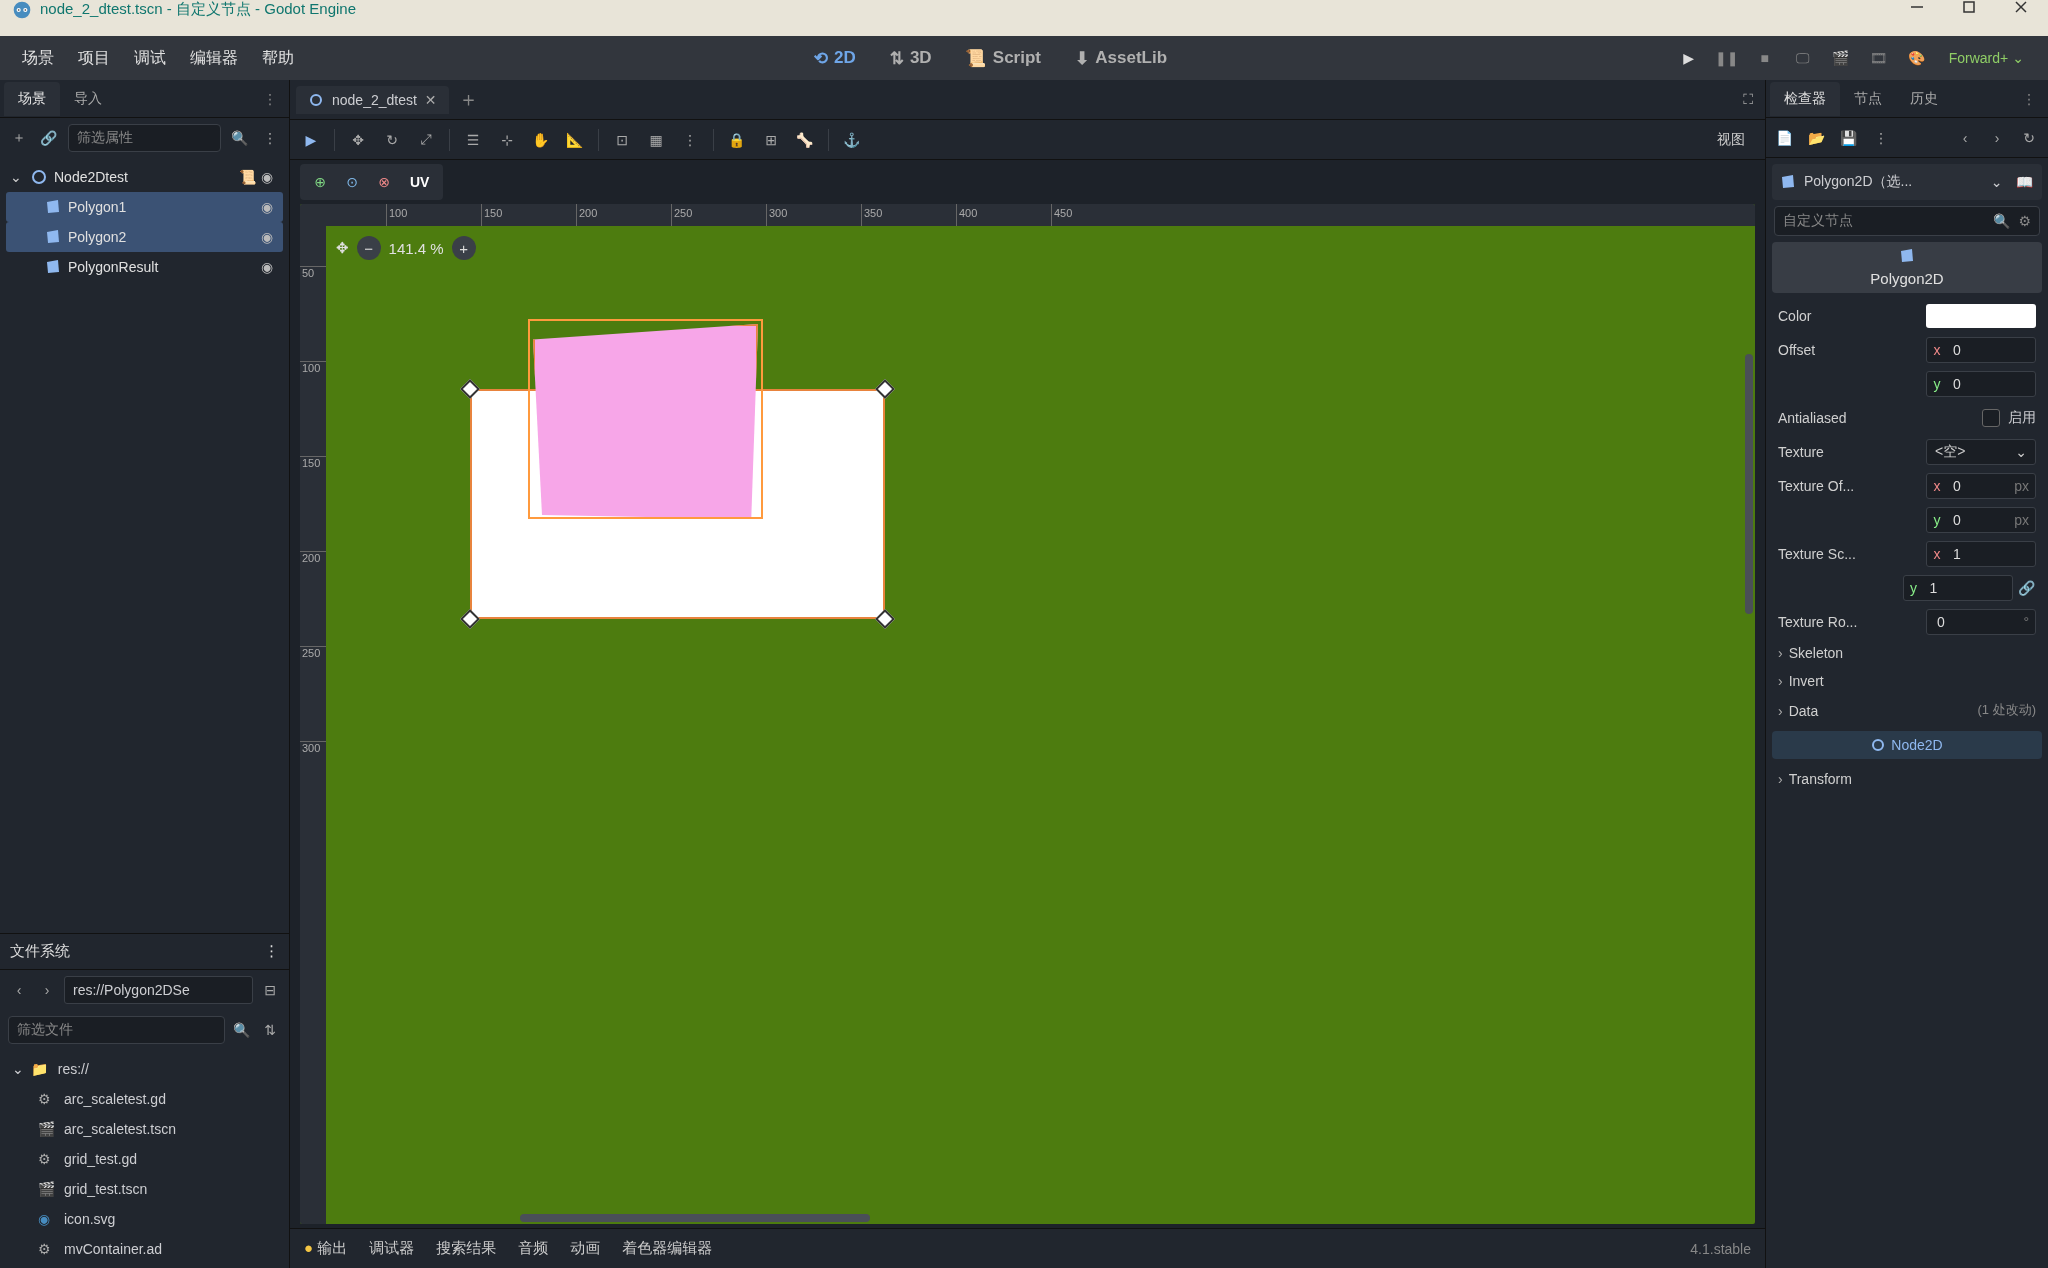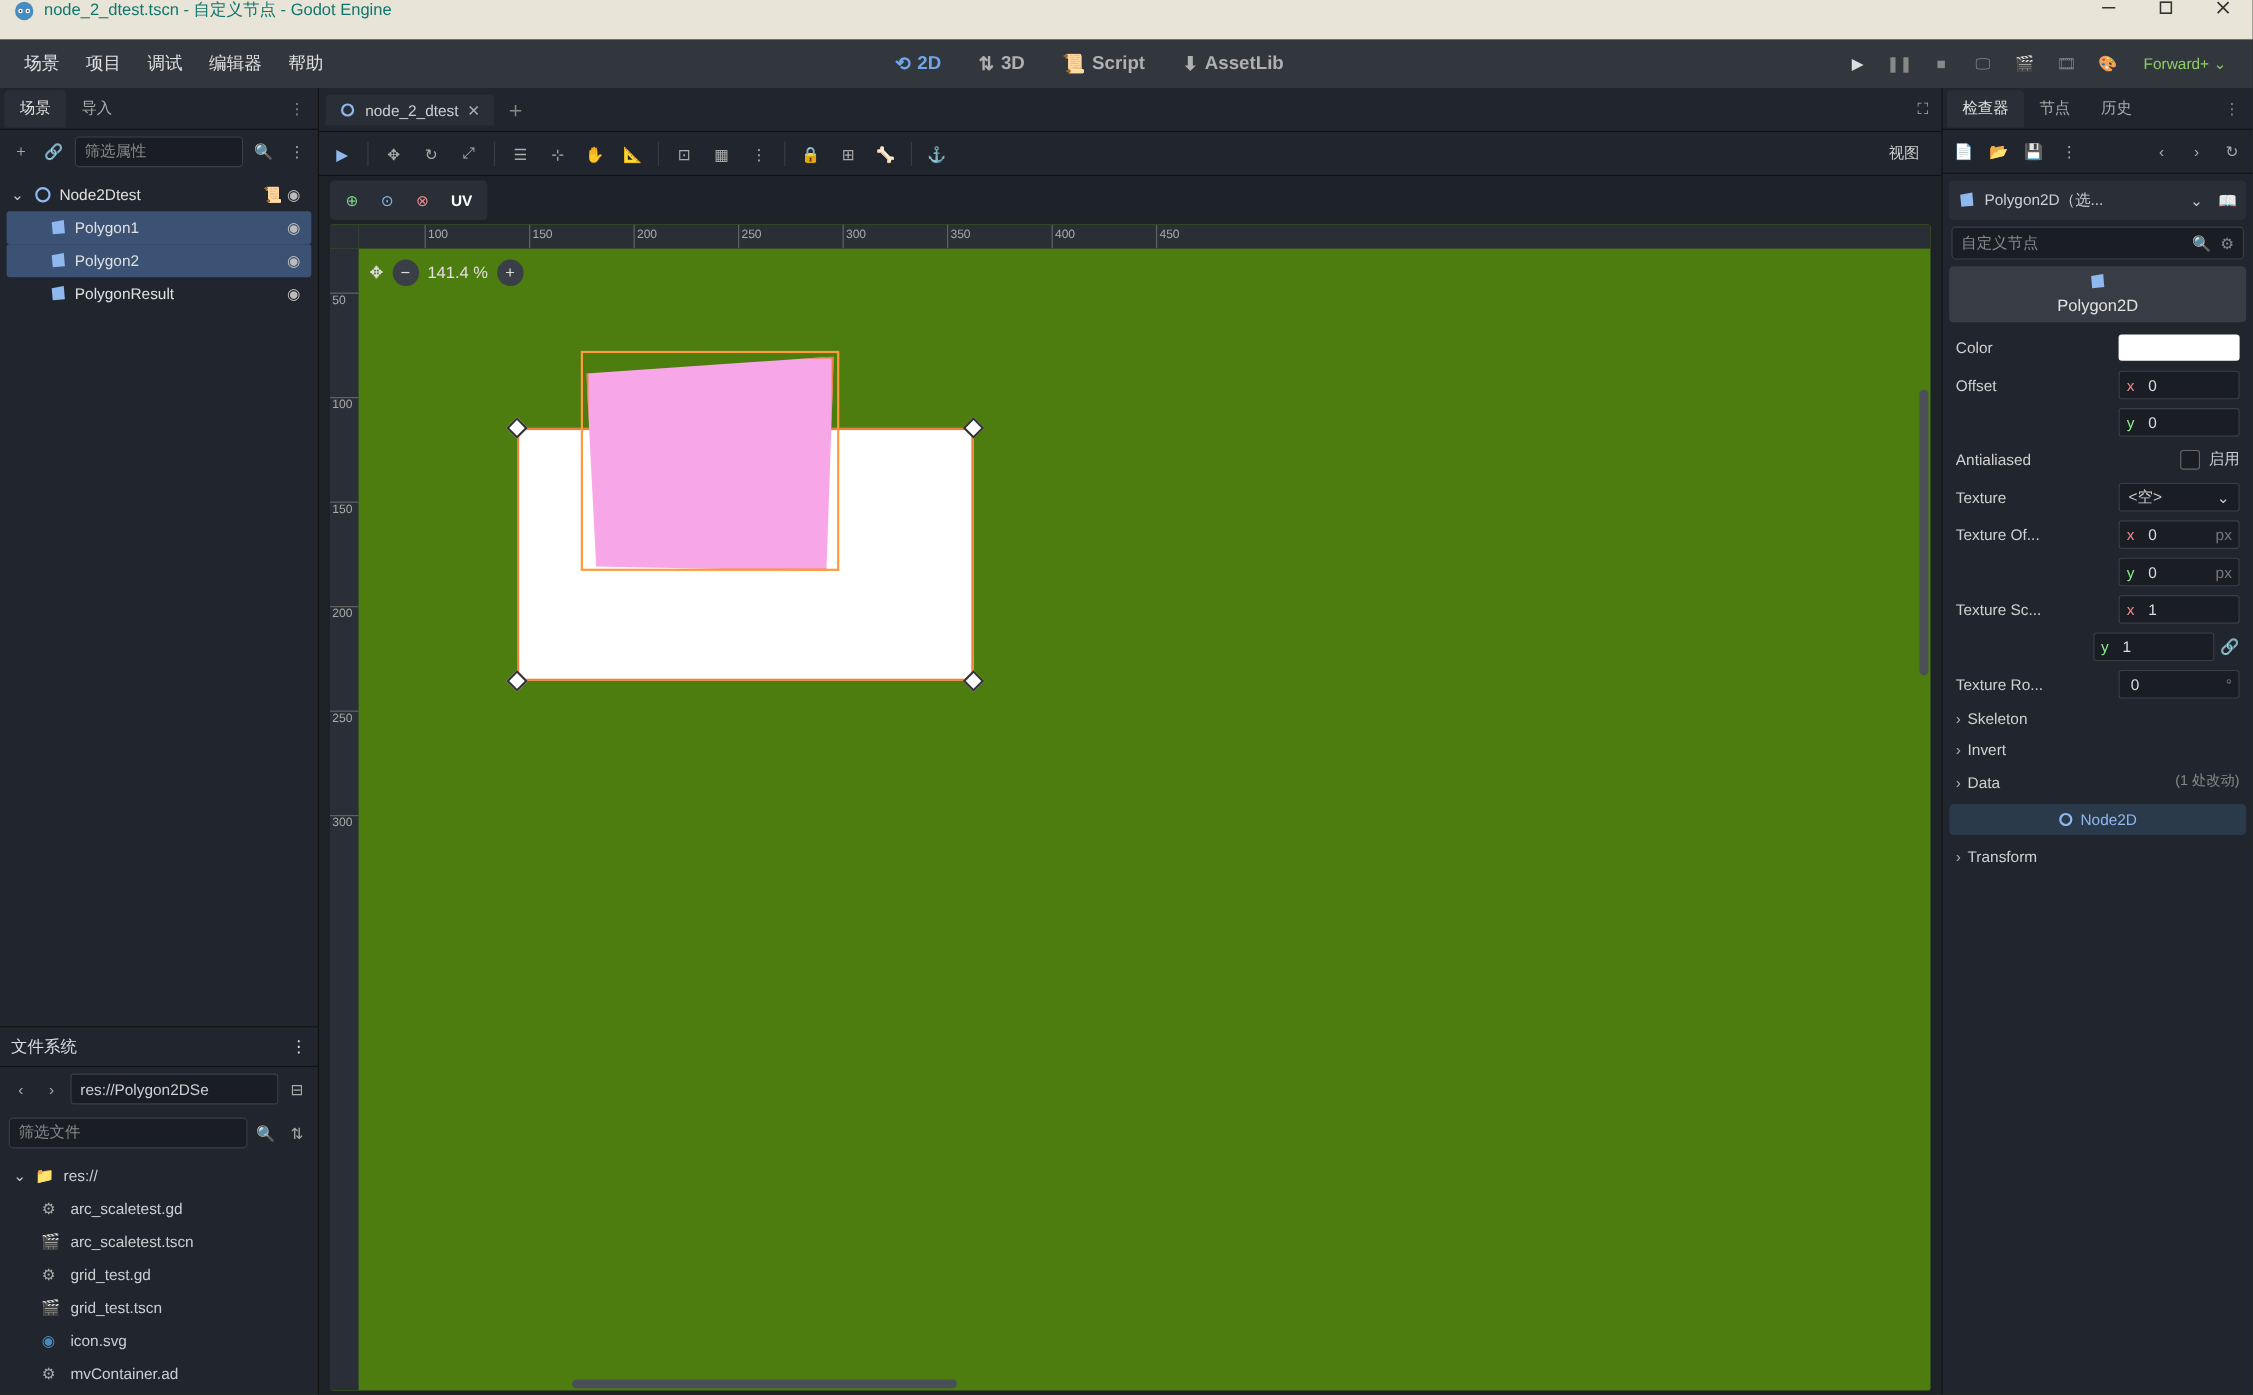--- a/index.html
+++ b/index.html
@@ -373,20 +373,29 @@
 
       <div class="handle" style="left:170px; top:185px;"></div>
       <div class="handle" style="left:585px; top:185px;"></div>
       <div class="handle" style="left:170px; top:415px;"></div>
       <div class="handle" style="left:585px; top:415px;"></div>
 
       <div class="scrollbar-h"></div>
       <div class="scrollbar-v"></div>
     </div>
 
+    <div class="bottom-panel">
+      <span class="bp-item active">输出</span>
+      <span class="bp-item">调试器</span>
+      <span class="bp-item">搜索结果</span>
+      <span class="bp-item">音频</span>
+      <span class="bp-item">动画</span>
+      <span class="bp-item">着色器编辑器</span>
+      <span class="bp-right">4.1.stable</span>
+    </div>
   </div>
 
   <div class="right-panel">
     <div class="dock-tabs">
       <div class="dock-tab active">检查器</div>
       <div class="dock-tab">节点</div>
       <div class="dock-tab">历史</div>
       <div class="dock-dots">⋮</div>
     </div>
     <div class="insp-toolbar">

